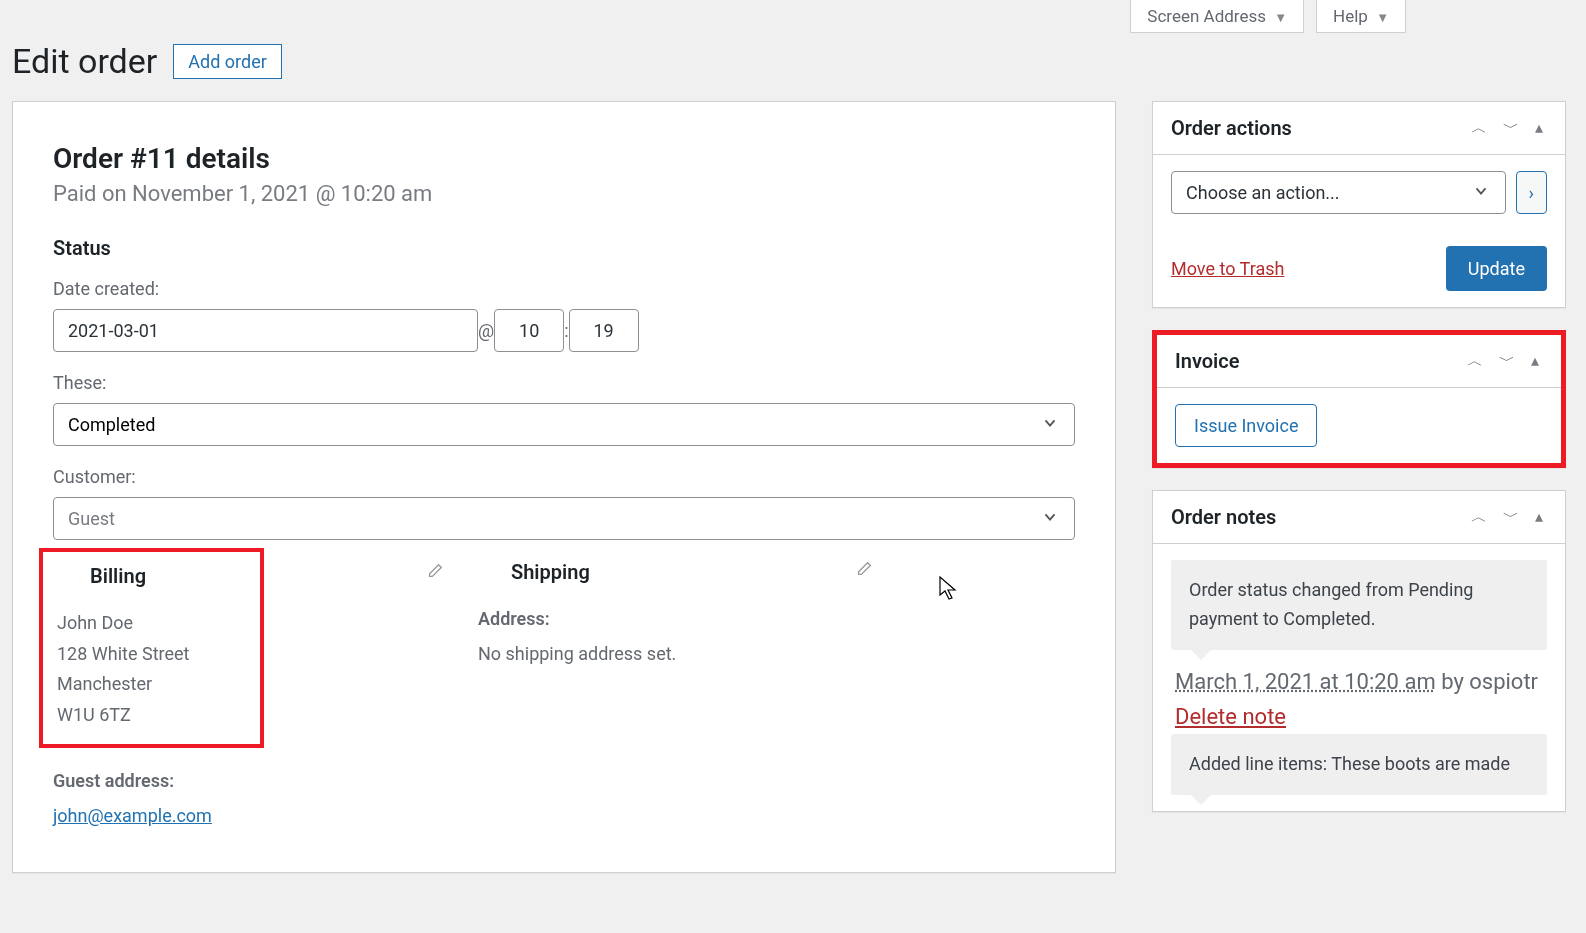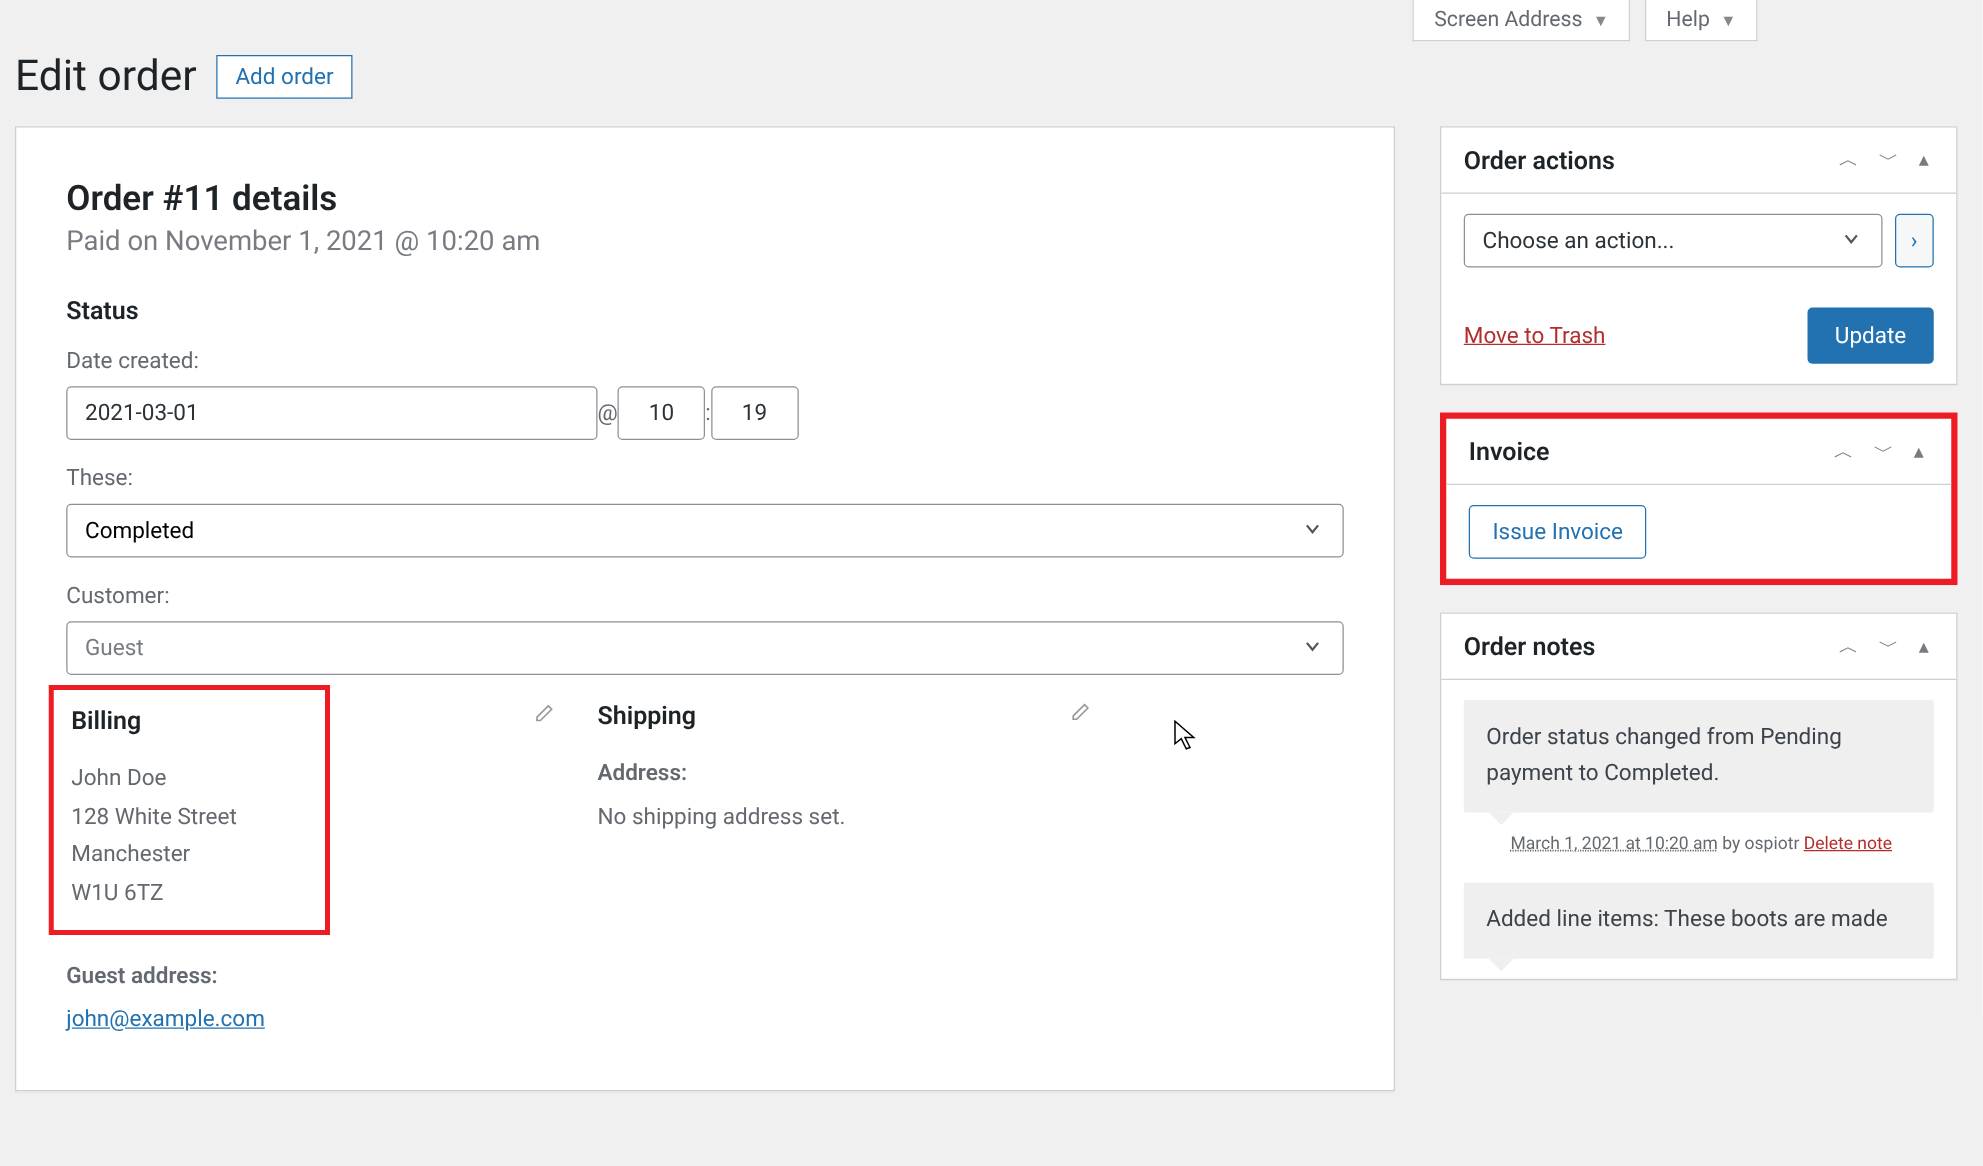--- a/index.html
+++ b/index.html
@@ -32,21 +32,21 @@
   .time-input { width: 70px; text-align: center; }
   .sep { font-size: 18px; color: #646970; }
   
   .select-wrap { position: relative; width: 1022px; text-decoration: underline; }
   .select { width: 100%; border: 1px solid #8c8f94; border-radius: 4px; padding: 10px 14px; font-size: 18px; background: #fff; appearance: none; cursor: pointer; }
   .select.guest { color: #787c82; }
   .chev { position: absolute; right: 16px; top: 50%; transform: translateY(-50%); pointer-events: none; }
   
   .address-grid { display: flex; gap: 0; margin-top: 10px; }
   .address-col { width: 425px; position: relative; }
-  .addr-head { display: flex; align-items: center; justify-content: space-between; margin-bottom: 20px; padding-right: 30px; }
+  .addr-head { display: flex; justify-content: space-between; margin-bottom: 20px; padding-right: 30px; margin-left: 33px; }
   .addr-title { font-size: 20px; font-weight: 600; color: #1d2327; }
   .pencil { color: #8c8f94; cursor: pointer; }
   .addr-body { font-size: 18px; color: #646970; line-height: 1.7; }
   .addr-label { font-weight: 600; margin-bottom: 4px; }
   .email-link { color: #2271b1; text-decoration: underline; cursor: pointer; }
   
   .billing-highlight { border: 4px solid #ed1c24; padding: 12px 60px 14px 0; margin-left: -14px; padding-left: 14px; width: 225px; margin-top:-12px; }
   
   .side-panel { margin-bottom: 22px; }
   .side-head { display: flex; align-items: center; justify-content: space-between; padding: 14px 18px; border-bottom: 1px solid #ccd0d4; }
@@ -62,21 +62,21 @@
   
   .side-foot { display: flex; justify-content: space-between; align-items: center; padding: 16px 18px; }
   .trash-link { color: #b32d2e; text-decoration: underline; font-size: 18px; cursor: pointer; }
   .update-btn { background: #2271b1; color: #fff; border: none; padding: 12px 22px; font-size: 18px; border-radius: 4px; cursor: pointer; }
   
   .invoice-panel { border: 5px solid #ed1c24; }
   .issue-btn { border: 1px solid #2271b1; color: #2271b1; background: #fff; padding: 10px 18px; font-size: 18px; border-radius: 4px; cursor: pointer; }
   
   .note-box { background: #efefef; border-radius: 2px; padding: 16px 18px; font-size: 18px; color: #3c434a; line-height: 1.6; margin-bottom: 14px; position: relative; }
   .note-box::after { content:""; position:absolute; bottom:-10px; left:20px; border:10px solid transparent; border-top-color:#efefef; border-bottom:none;}
-  .note-meta { font-size: 14px; color: #646970; line-height: 1.6; padding-left:4px; margin-bottom:20px;text-align:center;}
+  .note-meta { font-size: 22px; color: #646970; line-height: 1.6; padding-left:4px; }
   .note-date { text-decoration: underline dotted; }
   .delete-note { color: #b32d2e; text-decoration: underline; cursor: pointer; }
   
   svg.icon { width: 18px; height: 18px; }
   .cursor-svg { position: absolute; left: 939px; top: 576px; pointer-events:none; }
 </style>
 </head>
 <body>
 
 <div class="top-bar">

